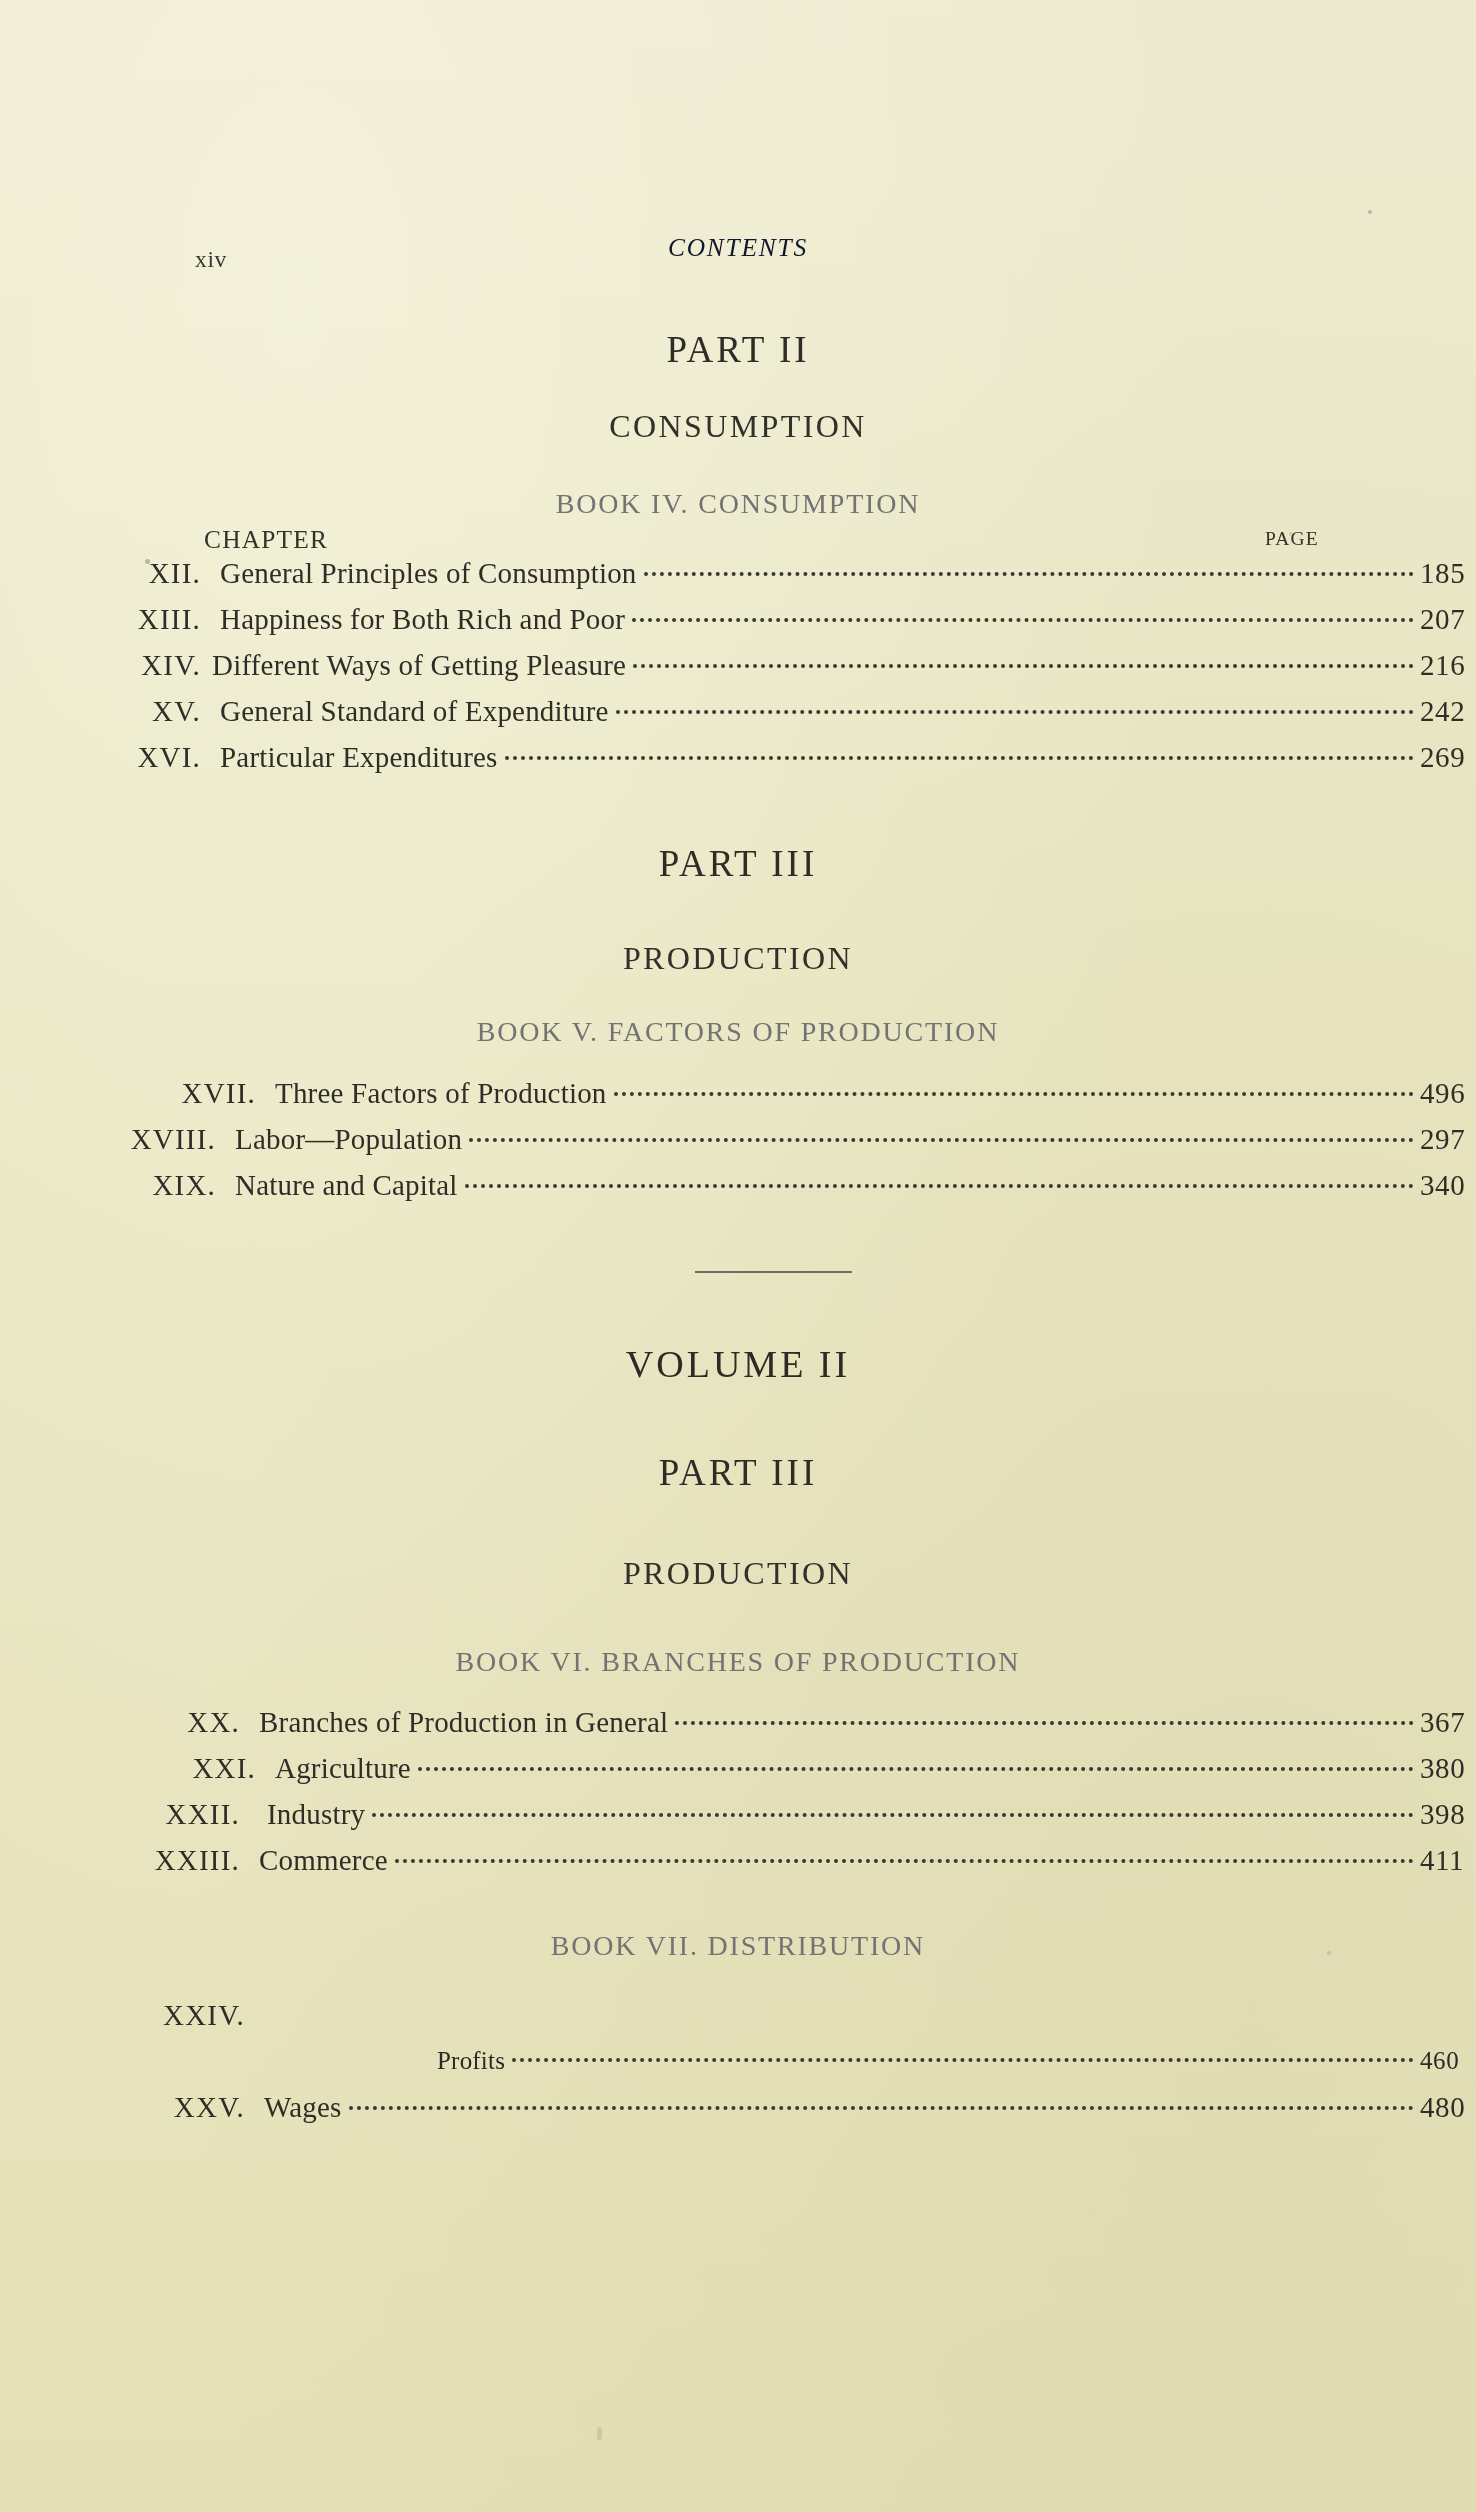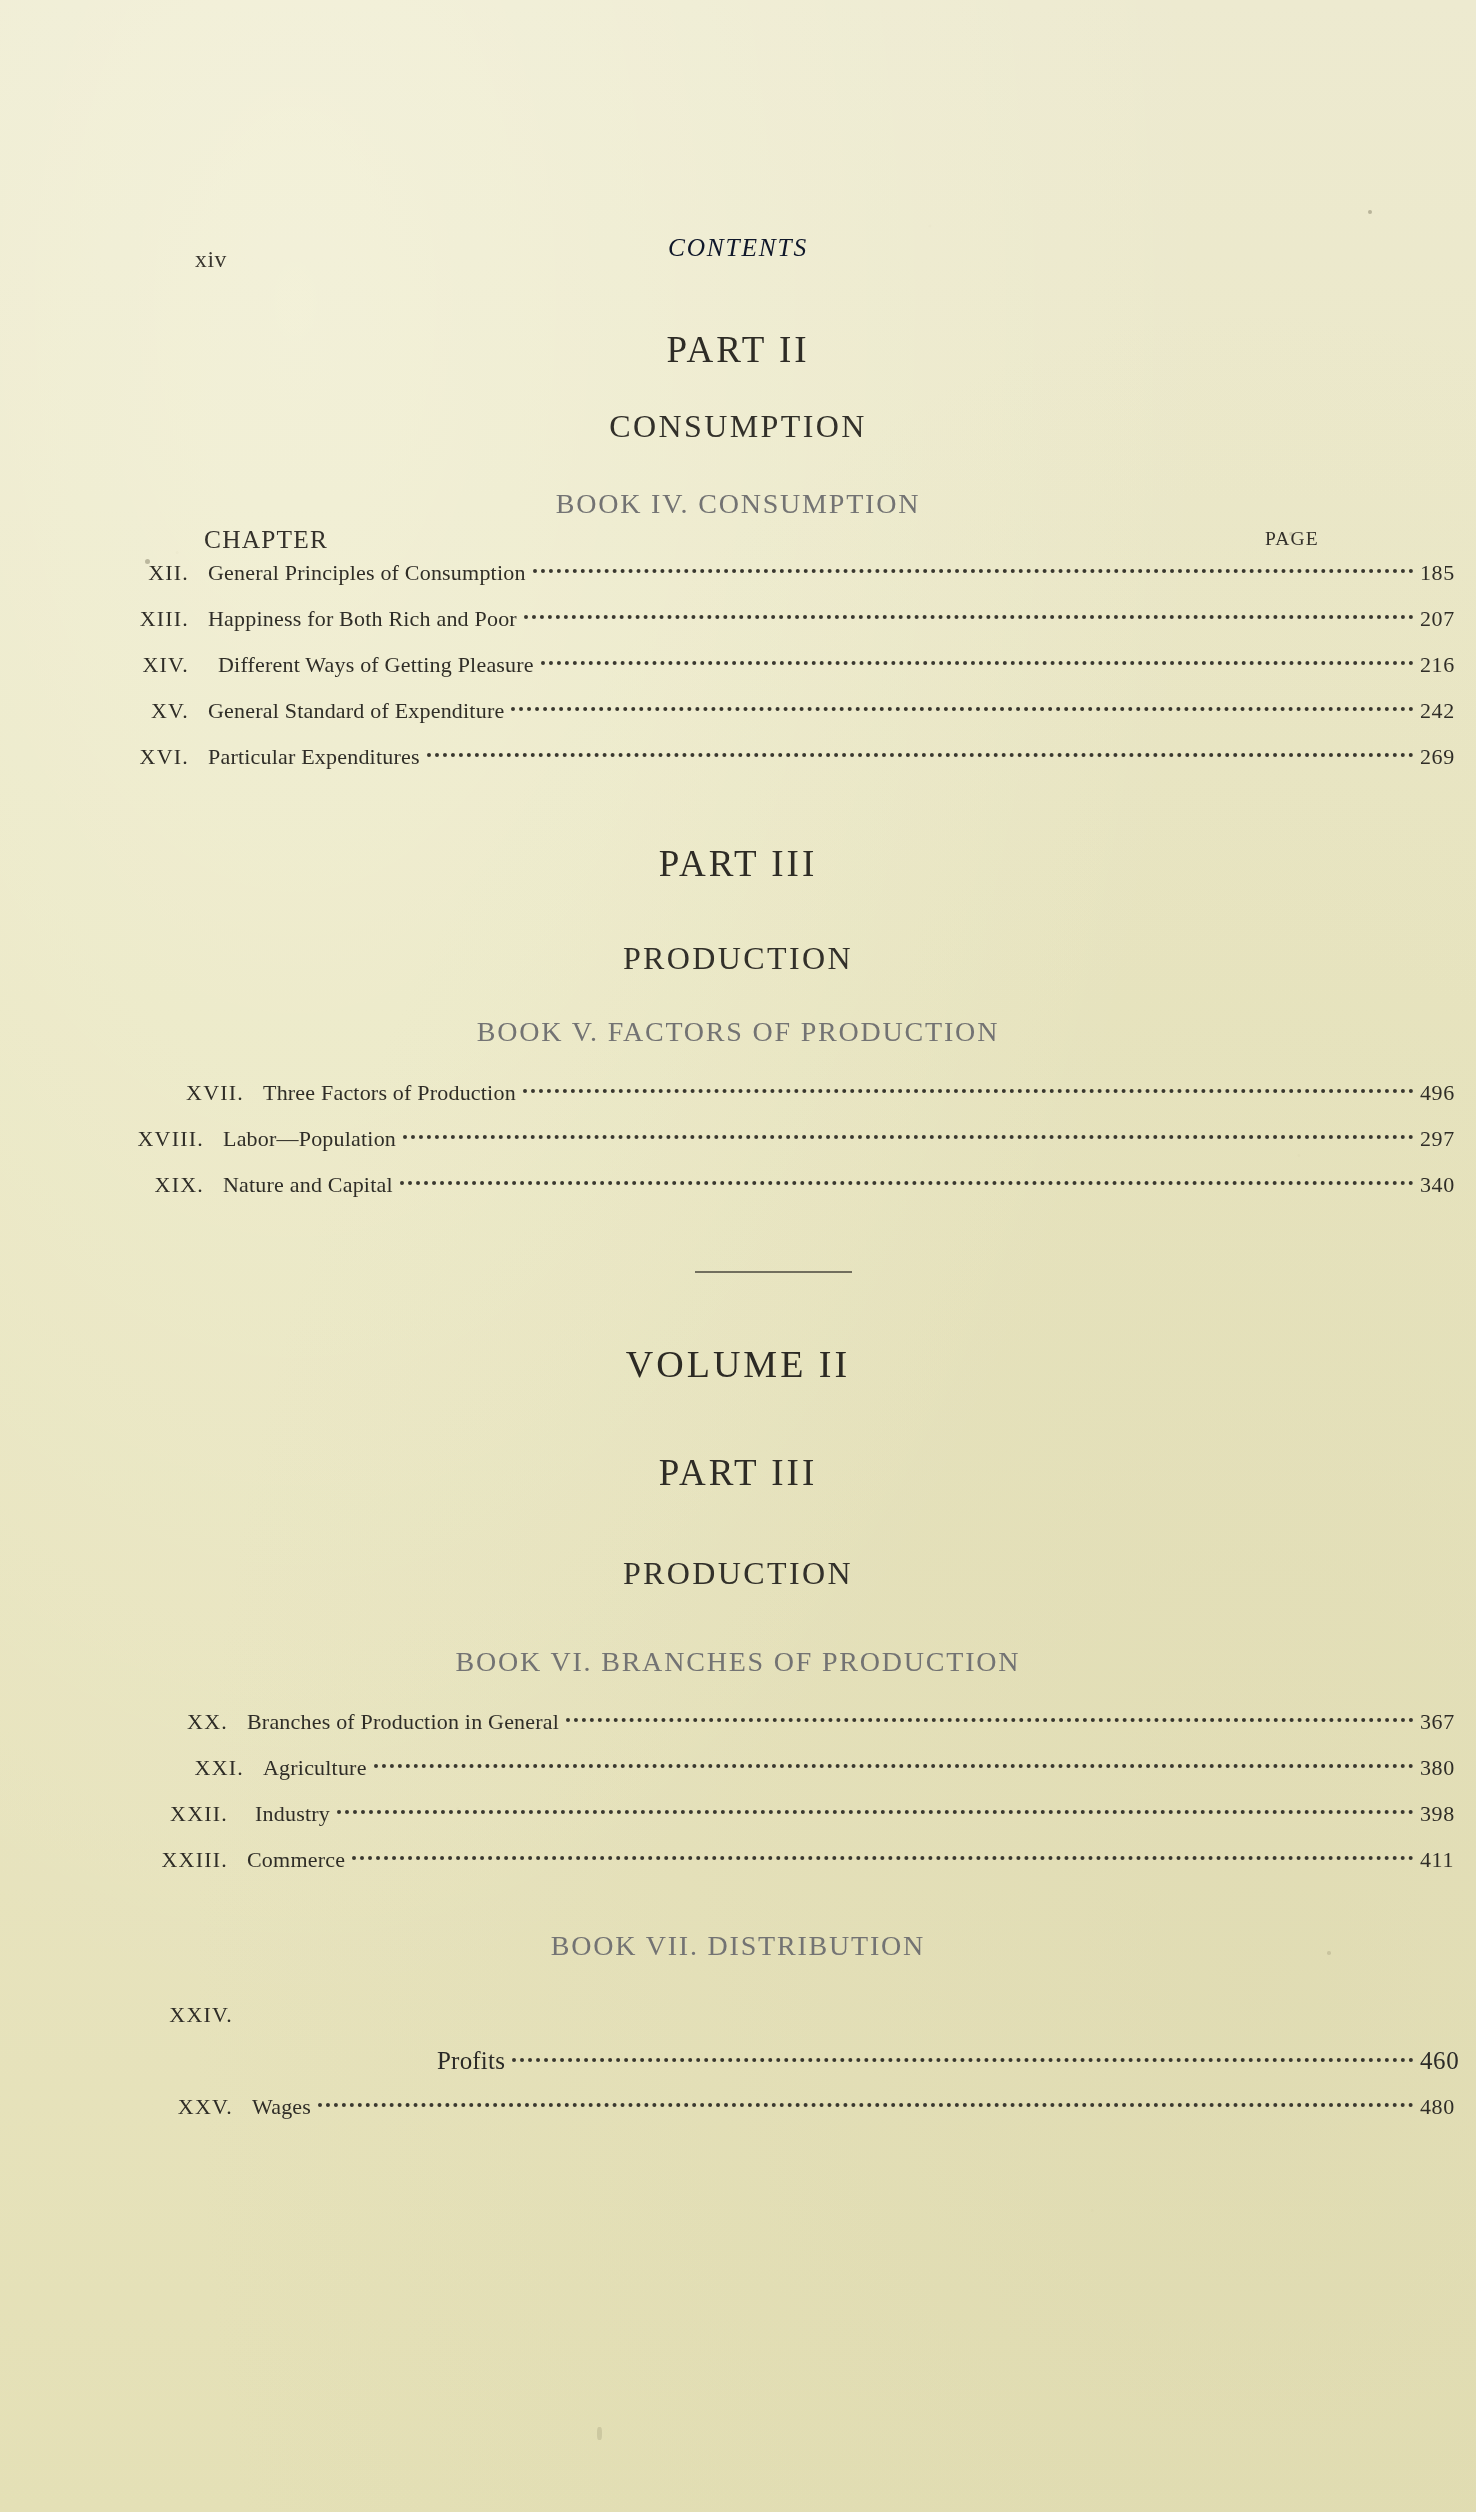--- a/index.html
+++ b/index.html
@@ -115,23 +115,24 @@
 
   .toc {
     position: absolute;
     left: 0;
     width: 1476px;
   }
   .entry {
     position: relative;
     display: flex;
     align-items: baseline;
-    font-size: 22px;
+    font-size: 29px;
     line-height: 46px;
     color: #2f2d27;
+    padding-left: 12px;
   }
   .num {
     flex: 0 0 auto;
     text-align: right;
     letter-spacing: 1.2px;
     white-space: nowrap;
   }
   .title {
     flex: 0 0 auto;
     white-space: nowrap;
@@ -212,21 +213,21 @@
       <span class="pg">185</span>
     </div>
     <div class="entry">
       <span class="num" style="width:189px;">XIII.</span>
       <span class="title" style="margin-left:19px;">Happiness for Both Rich and Poor</span>
       <span class="leader"></span>
       <span class="pg">207</span>
     </div>
     <div class="entry">
       <span class="num" style="width:189px;">XIV.</span>
-      <span class="title" style="margin-left:29px;">Different Ways of Getting Pleasure</span>
+      <span class="title" style="margin-left:11px;">Different Ways of Getting Pleasure</span>
       <span class="leader"></span>
       <span class="pg">216</span>
     </div>
     <div class="entry">
       <span class="num" style="width:189px;">XV.</span>
       <span class="title" style="margin-left:19px;">General Standard of Expenditure</span>
       <span class="leader"></span>
       <span class="pg">242</span>
     </div>
     <div class="entry">

